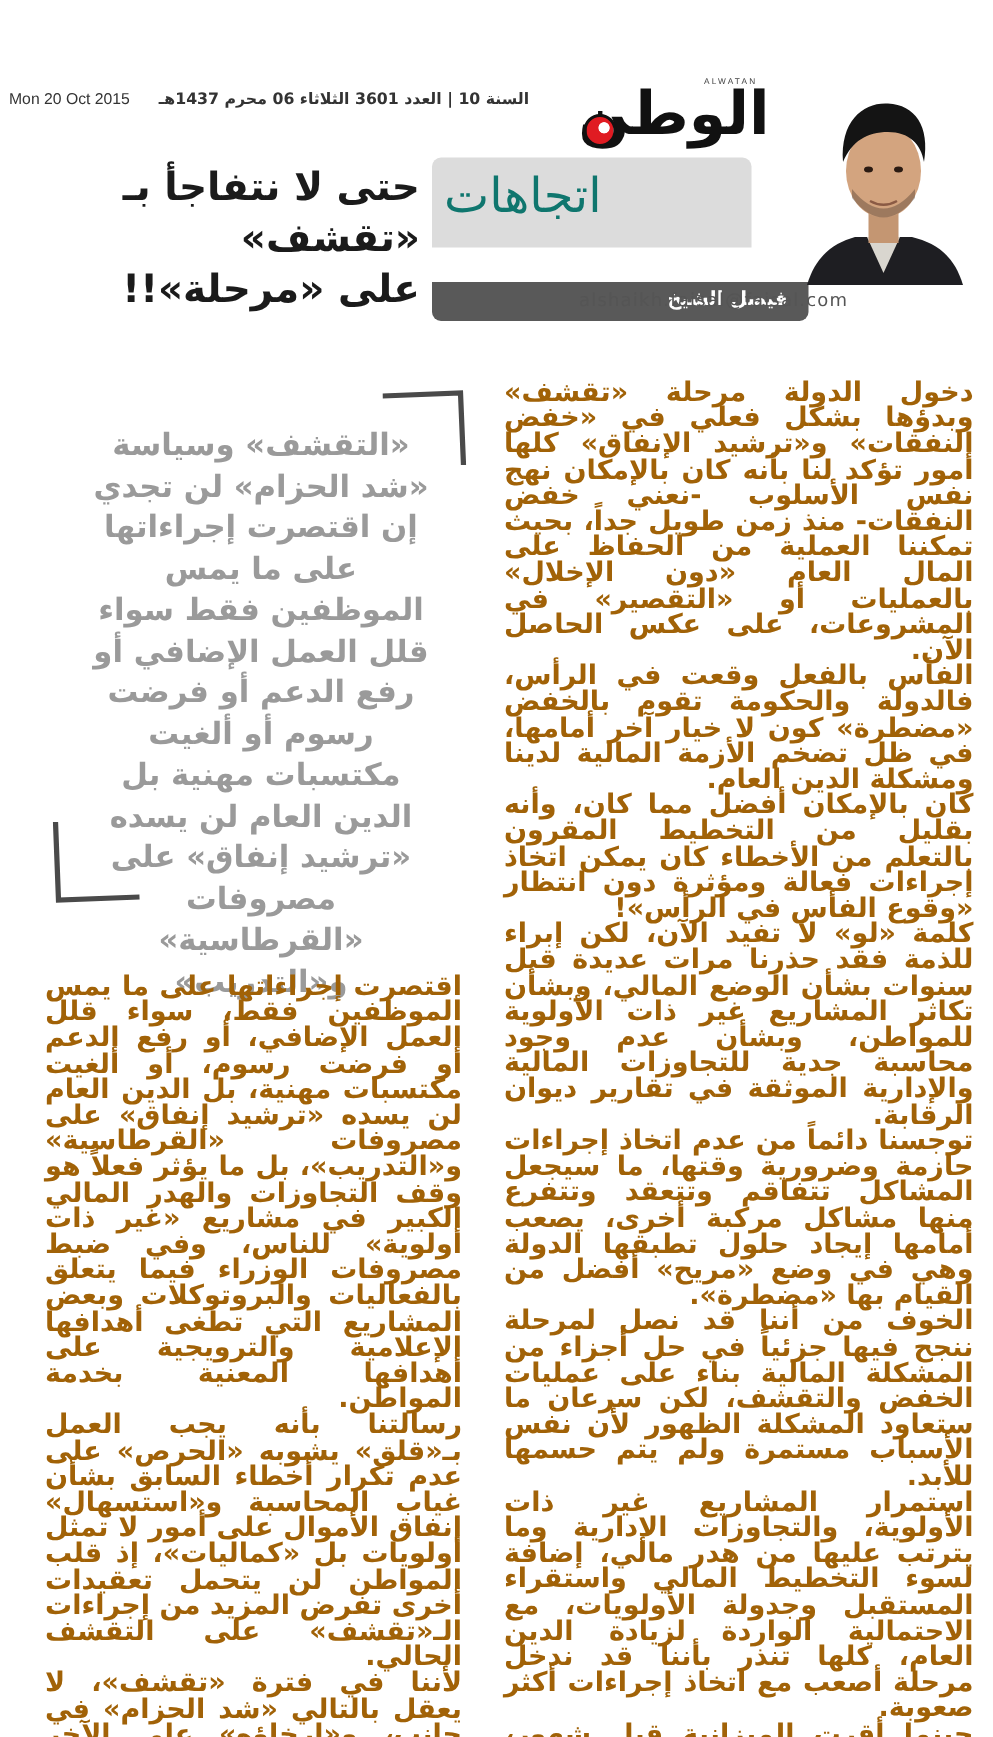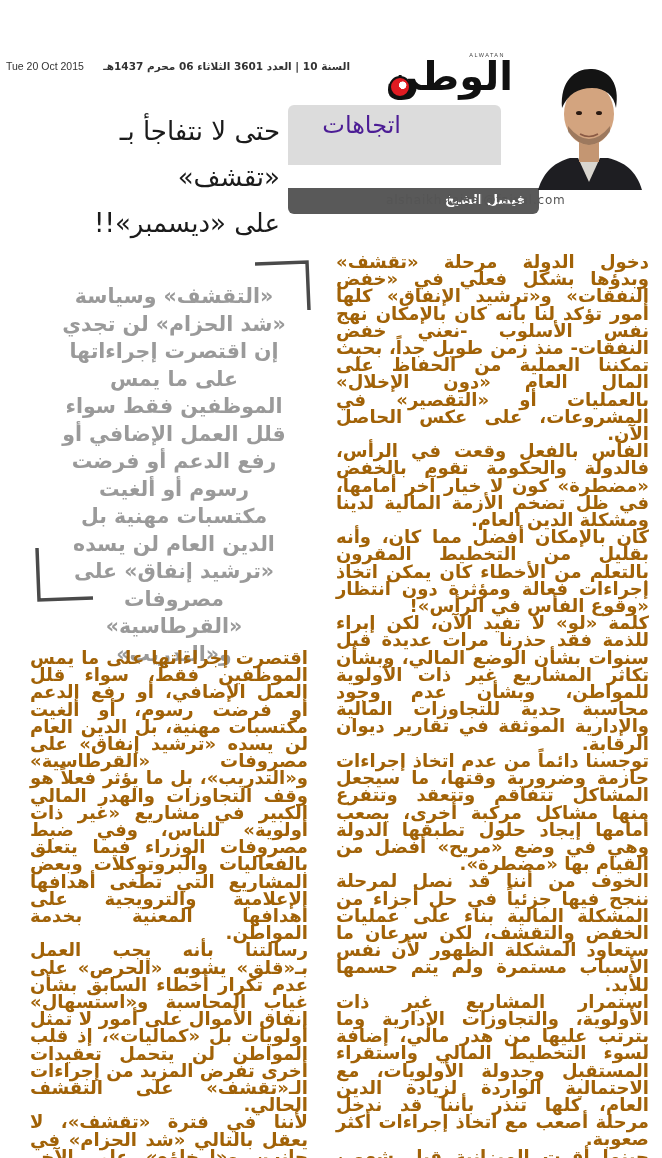--- a/index.html
+++ b/index.html
@@ -10,45 +10,45 @@
   .dateline { top:60px; left:6px; width:280px; font-size:10.5px; color:#333; direction:ltr; white-space:nowrap; }
   .dateline .en { font-family:"Liberation Sans", sans-serif; }
   .dateline .ar { direction:rtl; unicode-bidi:embed; margin-left:16px; font-weight:bold; }
   .logo { top:52px; left:383px; width:130px; height:50px; }
   .logo-ar { position:absolute; right:0; top:4px; font-family:"DejaVu Sans", sans-serif; font-weight:bold; font-size:40px; line-height:40px; color:#111; direction:rtl; letter-spacing:-1px; }
   .logo-en { position:absolute; right:8px; top:0px; font-size:5.5px; letter-spacing:1.5px; color:#444; font-family:"Liberation Sans", sans-serif; }
   .logo-dot { position:absolute; left:6px; top:24px; width:22px; height:22px; border-radius:50%; background:radial-gradient(circle at 65% 40%, #ffffff 0 22%, #e01b22 25% 100%); border:2px solid #111; box-sizing:border-box; }
 
   
   .badge { top:105px; left:288px; width:213px; height:60px; background:#dcdcdc; border-radius:6px 6px 0 0; }
-  .badge-title { position:absolute; right:100px; top:6px; font-size:24px; color:#4c1d95; direction:rtl;margin-left:36px; }
+  .badge-title { position:absolute; right:100px; top:6px; font-size:32px; color:#0f766e; direction:rtl;margin-left:36px; }
   .author-bar { top:162px; left:288px; width:251px; height:26px; background:#595959; border-radius:0 0 6px 6px;margin-top:26px; }
   .author-name { position:absolute; right:14px; top:4px; font-size:13px; font-weight:bold; color:#fff; direction:rtl; }
   .photo { top:58px; left:530px; width:118px; height:132px; }
   .email { top:193px; left:386px; font-size:12px; color:#555; letter-spacing:0.8px; font-family:"DejaVu Sans", sans-serif; }
 
   
-  .headline { top:108px; left:40px; width:240px; text-align:right; direction:rtl; font-size:26px; font-weight:normal; line-height:46px; color:#1b1b1b; }
+  .headline { top:108px; left:40px; width:240px; text-align:right; direction:rtl; font-size:26px; font-weight:bold; line-height:34px; color:#1b1b1b; }
 
   
   .col { direction:rtl; text-align:justify; font-size:18px; line-height:17.2px; font-weight:bold; color:#a16207; }
   .col p { margin:0; text-align-last:right; }
   .col-right { top:253px; left:336px; width:313px; }
   .col-left { top:649px; left:30px; width:278px; }
 
   
   .pq { top:283px; left:60px; width:228px; direction:rtl; text-align:center; font-size:20.5px; line-height:27.5px; font-weight:bold; color:#9a9a9a; }
   .pq-corner-top { top:260px; left:255px; width:56px; height:50px; }
   .pq-corner-bottom { top:548px; left:35px; width:60px; height:58px; }
 </style>
 </head>
 <body>
 
 <div class="abs dateline">
-  <span class="en">Tue 20 Oct 2015</span>
+  <span class="en">Mon 20 Oct 2015</span>
   <span class="ar">السنة 10 | العدد 3601 الثلاثاء 06 محرم 1437هـ</span>
 </div>
 
 <div class="abs logo">
   <span class="logo-en">ALWATAN</span>
   <span class="logo-ar">الوطن</span>
   <span class="logo-dot"></span>
 </div>
 
 <div class="abs badge">
@@ -67,21 +67,21 @@
   <ellipse cx="49" cy="55" rx="3" ry="2" fill="#2a1a12"></ellipse>
   <ellipse cx="69" cy="55" rx="3" ry="2" fill="#2a1a12"></ellipse>
   <path d="M50 76 Q59 81 68 76" stroke="#8a5a44" stroke-width="1.6" fill="none"></path>
   <path d="M38 68 Q59 94 80 68 L80 74 Q59 100 38 74 Z" fill="#3a2a22" opacity="0.35"></path>
 </svg>
 
 <div class="abs email">alshaikh.faisal@faisal.com</div>
 
 <div class="abs headline">
   <div>حتى لا نتفاجأ بـ «تقشف»</div>
-  <div>على «ديسمبر»!!</div>
+  <div>على «مرحلة»!!</div>
 </div>
 
 <svg class="abs pq-corner-top" viewBox="0 0 56 50">
   <path d="M0 4 L52 2 L54 50" stroke="#4a4a4a" stroke-width="3.5" fill="none"></path>
 </svg>
 <div class="abs pq">«التقشف» وسياسة «شد الحزام» لن تجدي إن اقتصرت إجراءاتها على ما يمس الموظفين فقط سواء قلل العمل الإضافي أو رفع الدعم أو فرضت رسوم أو ألغيت مكتسبات مهنية بل الدين العام لن يسده «ترشيد إنفاق» على مصروفات «القرطاسية» و«التدريب»</div>
 <svg class="abs pq-corner-bottom" viewBox="0 0 60 58">
   <path d="M2 0 L4 52 L58 50" stroke="#4a4a4a" stroke-width="3.5" fill="none"></path>
 </svg>
 

